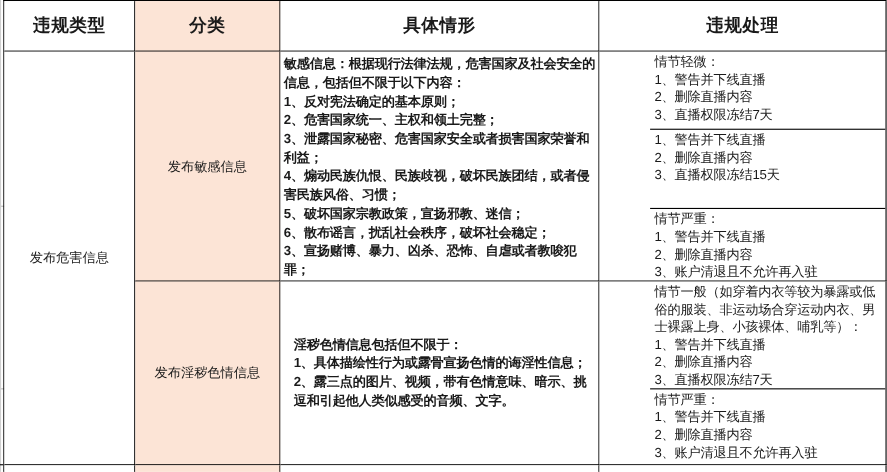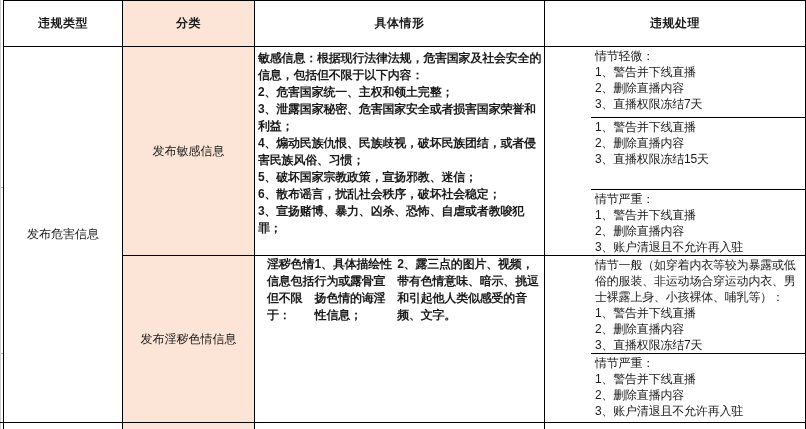--- a/index.html
+++ b/index.html
@@ -17,24 +17,24 @@
   .gutline{position:absolute;left:0;top:422px;width:3px;height:1px;background:#000;}
   .tbl{
     position:absolute;left:4px;top:1px;width:802px;height:428px;
     display:grid;
     grid-template-columns:119px 132px 290px 261px;
     grid-template-rows:46px 209px 167px 6px;
   }
   .c{border-right:1px solid #000;border-bottom:1px solid #000;box-sizing:border-box;overflow:hidden;background:#fff;}
   .no-bb{border-bottom:none;}
   .peach{background:var(--category-fill,#fce4d6);}
-  .hdr{display:flex;align-items:center;justify-content:center;font-size:12px;font-weight:600;letter-spacing:0.5px;}
+  .hdr{display:flex;align-items:center;justify-content:center;font-size:16px;font-weight:600;letter-spacing:0.5px;}
   .vcenter{display:flex;align-items:center;justify-content:center;text-align:center;font-size:12px;font-family:Liberation Mono, monospace;}
   .specifics{font-size:12px;line-height:17px;letter-spacing:-0.2px;padding:3px 2px 0 3px;font-weight:bold;}
-  .specifics.mid{display:flex;flex-direction:row;justify-content:center;padding-top:0;padding-left:12px;}
+  .specifics.mid{display:flex;flex-direction:column;justify-content:center;padding-top:0;padding-left:12px;}
   .specifics .line{margin:0;}
   .penalty{display:flex;flex-direction:column;height:100%;margin-left:46px;}
   .sub{border-bottom:1px solid #000;box-sizing:border-box;font-size:12px;line-height:16px;letter-spacing:-0.2px;padding:1px 6px 0 4px;overflow:hidden;}
   .sub:last-child{border-bottom:none;flex:1;}
   .r1s1{height:71px;} .r1s2{height:72px;}
   .r2s1{height:98px;}
   .merged-type{grid-column:1;grid-row:2 / span 2;}
 </style>
 </head>
 <body>
@@ -53,20 +53,21 @@
   <div class="c hdr peach">分类</div>
   <div class="c hdr">具体情形</div>
   <div class="c hdr">违规处理</div>
 
   <div class="c vcenter merged-type">发布危害信息</div>
 
   <div class="c vcenter peach" style="grid-column:2;grid-row:2;">发布敏感信息</div>
 
   <div class="c specifics" style="grid-column:3;grid-row:2;">
     <div class="line">敏感信息：根据现行法律法规，危害国家及社会安全的信息，包括但不限于以下内容：</div>
+    <div class="line">1、反对宪法确定的基本原则；</div>
     <div class="line">2、危害国家统一、主权和领土完整；</div>
     <div class="line">3、泄露国家秘密、危害国家安全或者损害国家荣誉和利益；</div>
     <div class="line">4、煽动民族仇恨、民族歧视，破坏民族团结，或者侵害民族风俗、习惯；</div>
     <div class="line">5、破坏国家宗教政策，宣扬邪教、迷信；</div>
     <div class="line">6、散布谣言，扰乱社会秩序，破坏社会稳定；</div>
     <div class="line">3、宣扬赌博、暴力、凶杀、恐怖、自虐或者教唆犯罪；</div>
   </div>
 
   <div class="c" style="grid-column:4;grid-row:2;">
     <div class="penalty">

